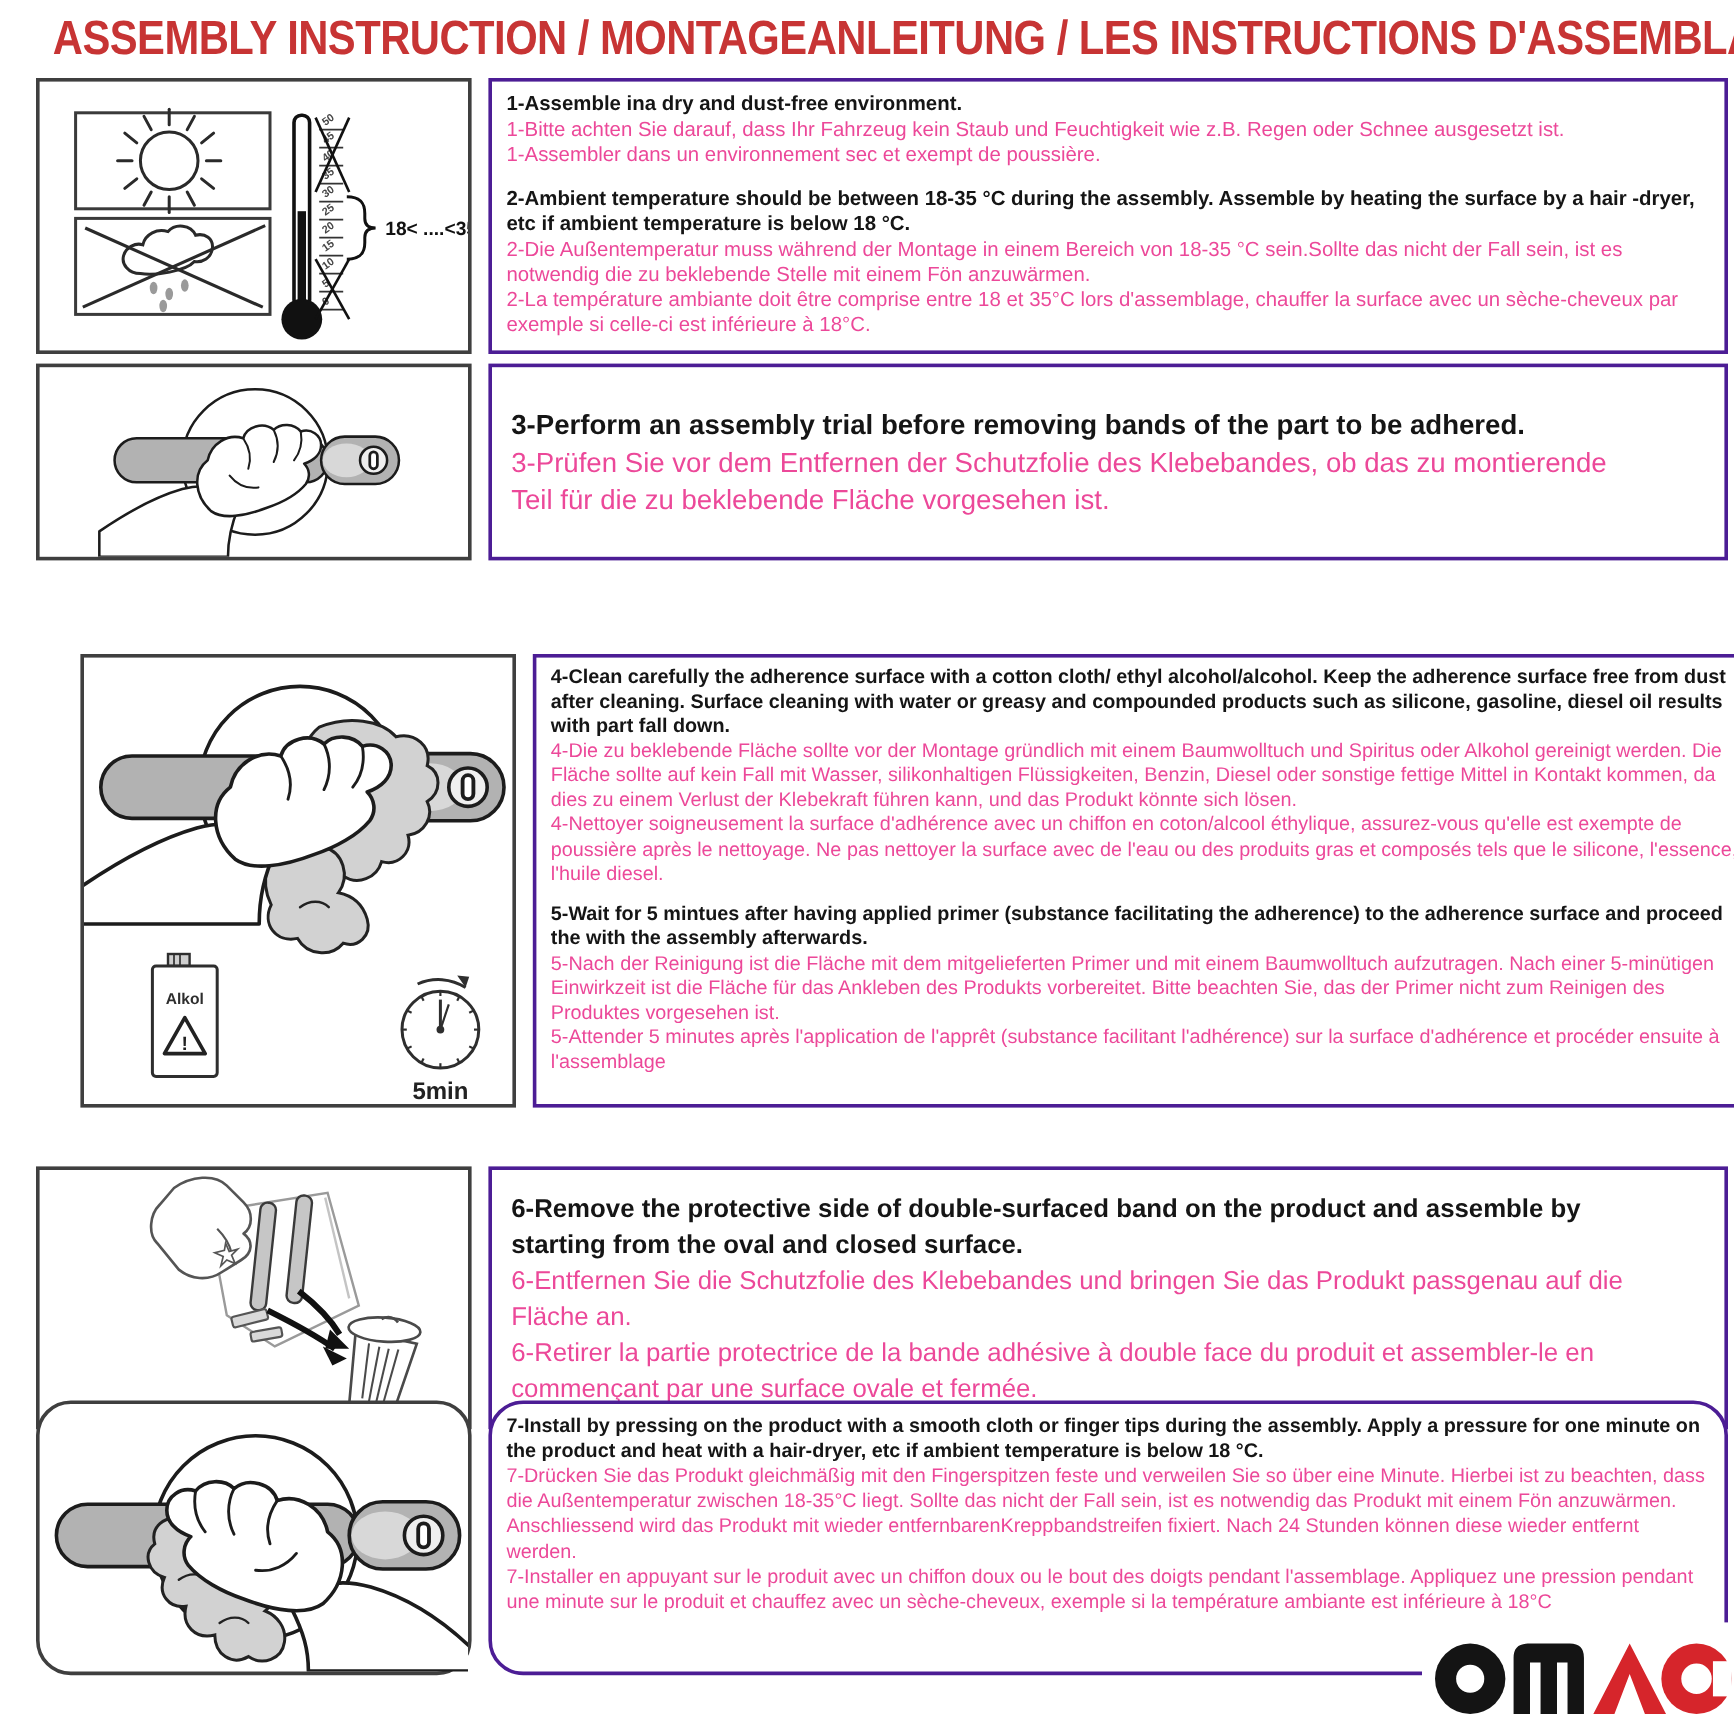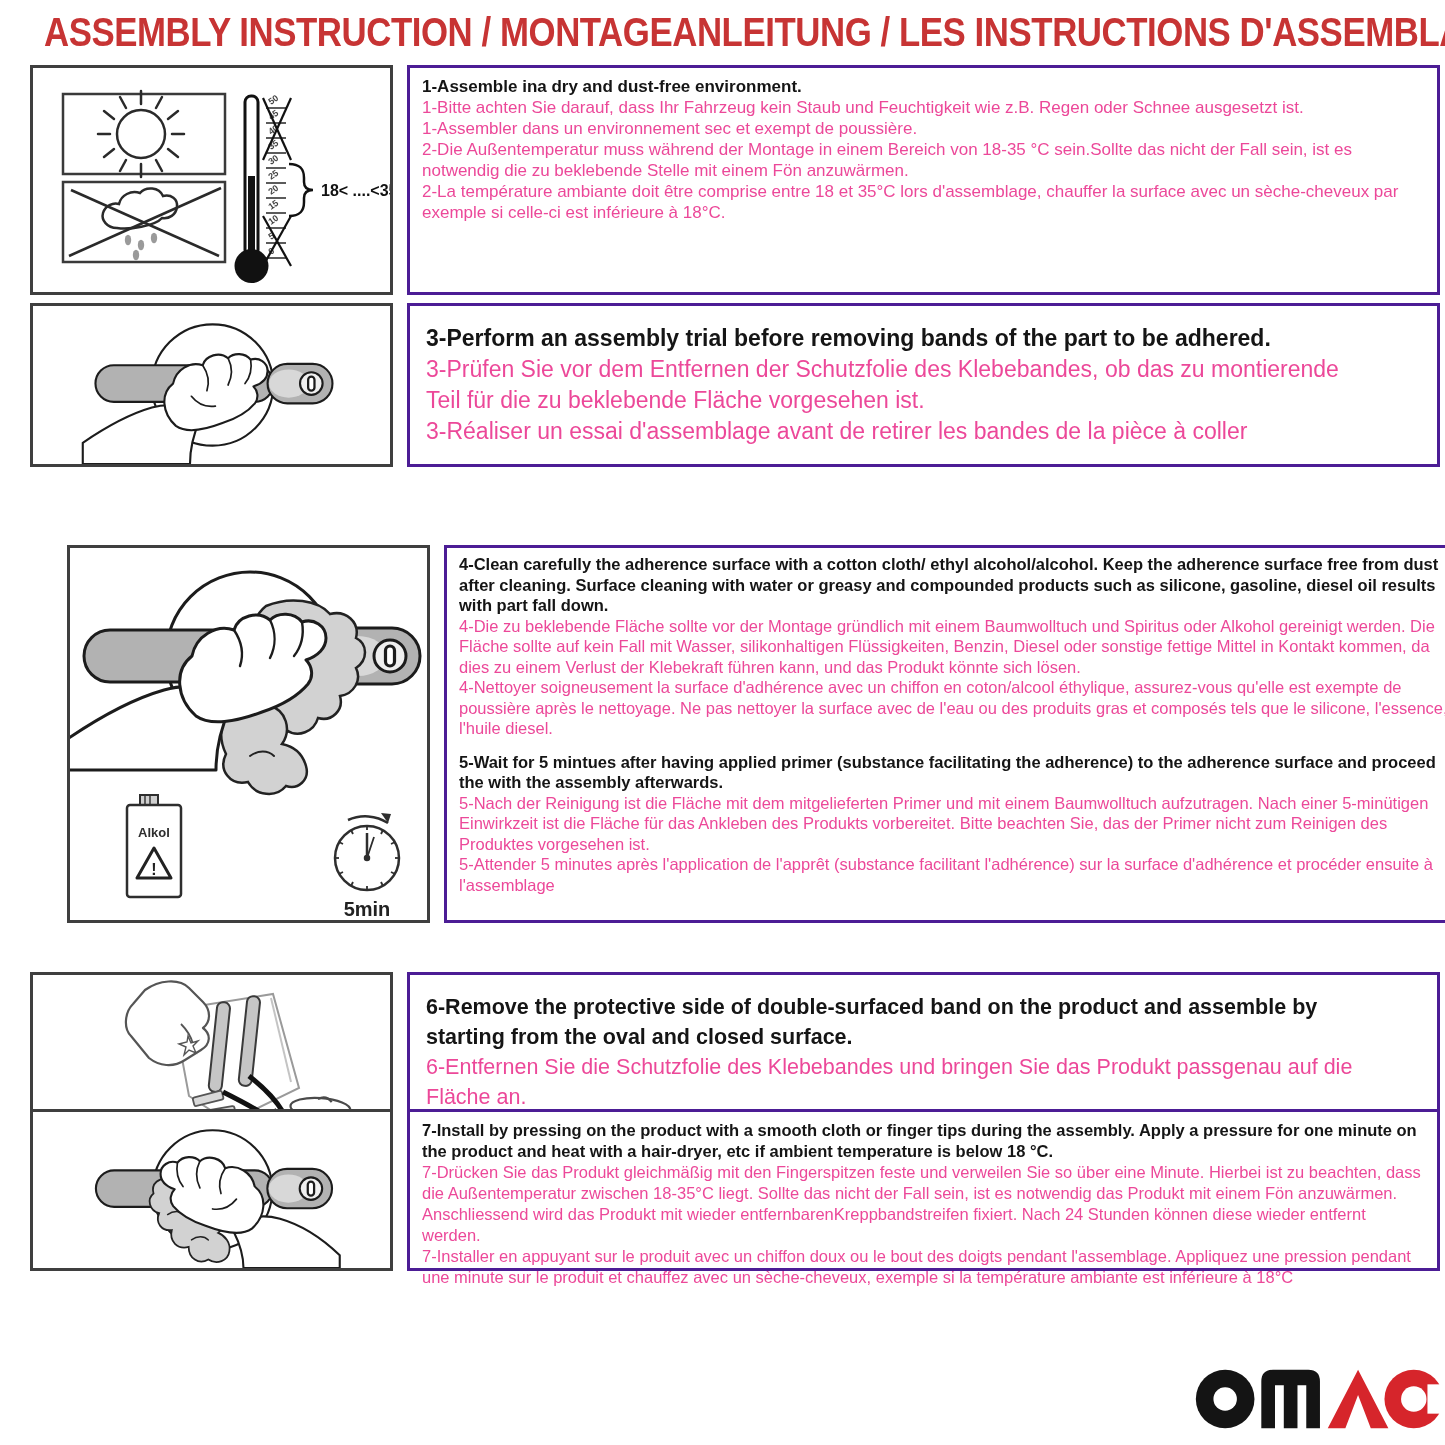--- a/index.html
+++ b/index.html
@@ -7,21 +7,21 @@
         font-family:"Liberation Sans",sans-serif;}
   .title{position:absolute;left:44px;top:10px;font-size:40px;font-weight:800;color:#c73434;
          white-space:nowrap;letter-spacing:-0.5px;transform:scaleX(0.87);transform-origin:left top;}
   .box{position:absolute;background:#fff;box-sizing:border-box;}
   .ibox{left:30px;width:363px;border:3px solid #3f3f3f;}
   .tbox{left:407px;width:1033px;border:3px solid #4c1d95;}
   .r1{top:65px;height:230px;}
   .r2{top:303px;height:164px;}
   .r3{top:545px;height:378px;margin-left:37px;}
   .r4{top:972px;height:219px;}
-  .r5{top:1109px;height:162px;}
+  .r5{top:1167px;height:229px;border-radius:29px;}
   .inner{padding:8px 12px;}
   .inner-sm{padding:6px 12px;}
   .center{display:flex;align-items:center;height:100%;box-sizing:border-box;padding:0 16px;}
   p{margin:0;color:#ec4899;}
   p.b{font-weight:700;color:#151515;}
   .gap{margin-top:16px;}
   .gap-sm{margin-top:13px;}
   .fs1{font-size:17px;line-height:21px;}
   .fs3{font-size:16.5px;line-height:20.5px;}
   .fs5{font-size:16.5px;line-height:21px;}
@@ -112,20 +112,21 @@
         <path d="M256,96 C268,96 271,102 271,110 L271,114 C271,120 275,122 280,122 C275,122 271,124 271,130 L271,134 C271,142 268,148 256,148" fill="none" stroke="#111" stroke-width="2.5"></path>
         <text x="288" y="128" font-size="16" font-weight="700" fill="#111">18&lt; ....&lt;35 C</text>
       </g>
     </svg>
   </div>
   <div class="box tbox r1">
     <div class="inner fs1">
       <p class="b">1-Assemble ina dry and dust-free environment.</p>
       <p>1-Bitte achten Sie darauf, dass Ihr Fahrzeug kein Staub und Feuchtigkeit wie z.B. Regen oder Schnee ausgesetzt ist.</p>
       <p>1-Assembler dans un environnement sec et exempt de poussière.</p>
+      <p class="b gap">2-Ambient temperature should be between 18-35 °C  during the assembly. Assemble by heating the surface by a hair -dryer, etc if ambient temperature is below 18 °C.</p>
       <p>2-Die Außentemperatur muss während der Montage in einem Bereich von 18-35 °C  sein.Sollte das nicht der Fall sein, ist es notwendig die zu beklebende Stelle mit einem Fön anzuwärmen.</p>
       <p>2-La température ambiante doit être comprise entre 18 et 35°C lors d'assemblage, chauffer la surface avec un sèche-cheveux par exemple si celle-ci est inférieure à 18°C.</p>
     </div>
   </div>
 
   <div class="box ibox r2">
     <svg class="illus" viewBox="0 0 357 224">
       <g>
         <circle cx="180" cy="112" r="86" fill="#fff" stroke="#1c1c1c" stroke-width="3"></circle>
         <rect x="14" y="84" width="252" height="52" rx="26" fill="#b2b2b2" stroke="#1c1c1c" stroke-width="3"></rect>
@@ -144,21 +145,20 @@
         <path d="M234,76 C236,88 234,100 226,110"></path>
         <path d="M150,128 C158,138 170,144 184,142"></path>
       </g>
     </svg>
   </div>
   <div class="box tbox r2">
     <div class="center">
         <div class="fs2">
       <p class="b">3-Perform an assembly trial before removing bands of the part to be adhered.</p>
       <p>3-Prüfen Sie vor dem Entfernen der Schutzfolie des Klebebandes, ob das zu montierende Teil für die zu beklebende Fläche vorgesehen ist.</p>
-      <p>3-Réaliser un essai d'assemblage avant de retirer les bandes de la pièce à coller</p>
     </div>
       </div>
   </div>
 
   <div class="box ibox r3">
     <svg class="illus" viewBox="0 0 357 372">
       <g>
         <circle cx="180" cy="108" r="84" fill="#fff" stroke="#1c1c1c" stroke-width="3"></circle>
         <rect x="14" y="82" width="252" height="52" rx="26" fill="#b2b2b2" stroke="#1c1c1c" stroke-width="3"></rect>
         <rect x="258" y="80" width="92" height="56" rx="28" fill="#b2b2b2" stroke="#1c1c1c" stroke-width="3"></rect>

